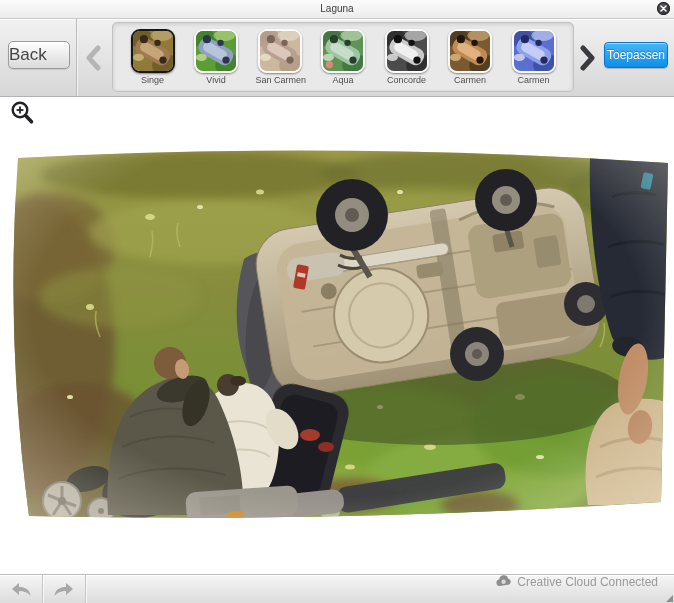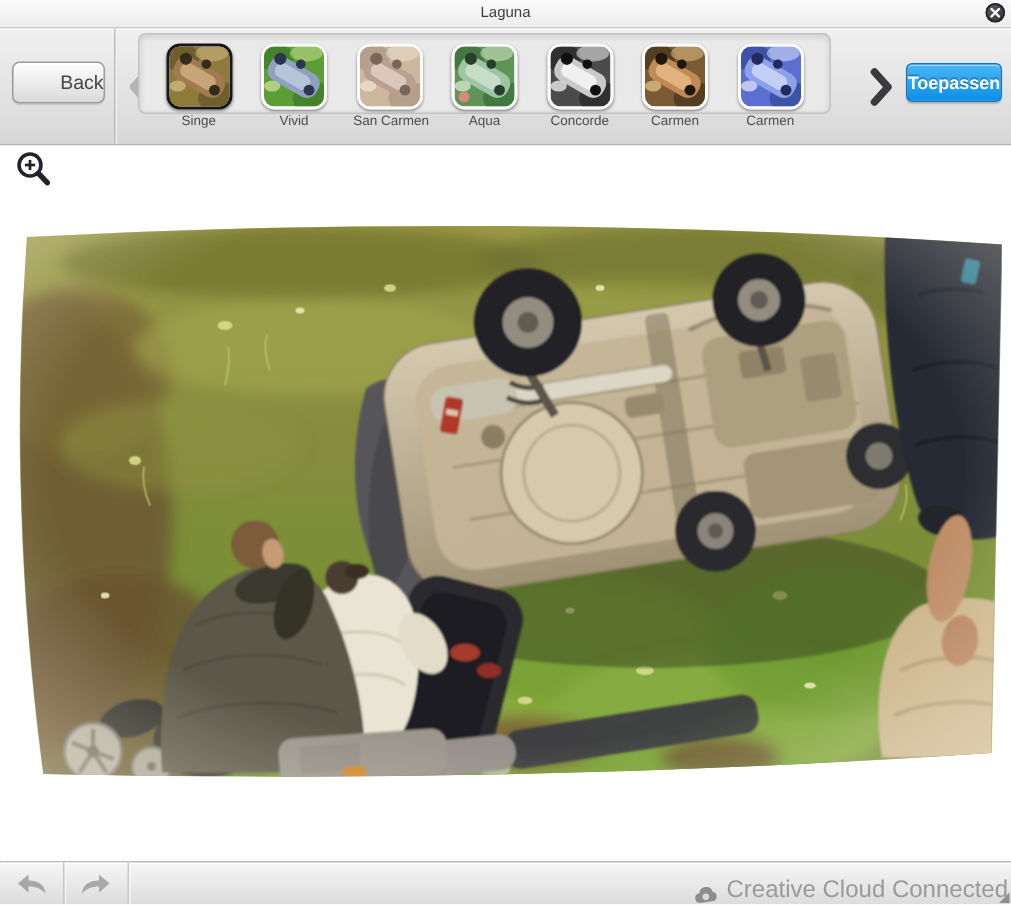--- a/index.html
+++ b/index.html
@@ -14,58 +14,58 @@
   .close-btn{position:absolute;right:4px;top:2px;width:13px;height:13px;border-radius:50%;
     background:radial-gradient(circle at 35% 30%, #55555c, #2c2c31);box-shadow:0 0 0 1px #1f1f23 inset;cursor:default;}
   .close-btn svg{position:absolute;left:3px;top:3px;}
 
   
   .toolbar{position:absolute;top:19px;left:0;right:0;height:77px;
     background:linear-gradient(#f1f1f1,#d7d7d7);border-bottom:1px solid #b2b2b2;
     box-shadow:inset 0 1px 0 rgba(255,255,255,.8);}
   .back-btn{position:absolute;left:8px;top:22px;width:60px;height:26px;border-radius:5px;
     border:1px solid #9b9b9b;background:linear-gradient(#fefefe,#dadada);
-    font-size:13px;color:#454545;text-align:right;line-height:26px;
+    font-size:17px;color:#454545;text-align:left;line-height:26px;
     box-shadow:inset 0 1px 0 rgba(255,255,255,.9),0 1px 1px rgba(0,0,0,.12);}
   .toolbar-divider{position:absolute;left:76px;top:0;bottom:0;width:1px;background:#bdbdbd;
     box-shadow:1px 0 0 #f2f2f2;}
   .chev{position:absolute;top:26px;width:20px;height:26px;}
   .chev-left{left:84px;}
   .chev-right{left:577px;}
-  .filter-panel{position:absolute;left:92px;top:3px;width:462px;height:54px;
+  .filter-panel{position:absolute;left:112px;top:3px;width:462px;height:70px;
     background:#e9e9e9;border:1px solid #c2c2c2;border-radius:5px;
     box-shadow:inset 0 1px 4px rgba(0,0,0,.14);
     display:flex;justify-content:space-evenly;align-items:flex-start;padding-top:6px;box-sizing:border-box;}
   .thumb{width:48px;text-align:center;}
   .thumb-img{width:40px;height:40px;margin:0 auto;border-radius:9px;overflow:hidden;
     border:2px solid #fafafa;box-shadow:0 1px 2px rgba(0,0,0,.45);}
   .thumb-img.selected{border-color:#17171a;}
   .thumb-img svg{display:block;}
   .thumb-label{font-size:9px;color:#4e4e4e;margin-top:2px;white-space:nowrap;}
   .apply-btn{position:absolute;left:604px;top:23px;width:62px;height:24px;border-radius:4px;
     background:linear-gradient(#49b6f6,#0e8ee7);border:1px solid #0b74c4;color:#fff;
-    font-size:12px;font-weight:bold;text-align:center;line-height:24px;
+    font-size:12px;font-weight:normal;text-align:center;line-height:24px;
     box-shadow:inset 0 1px 0 rgba(255,255,255,.5),0 1px 1px rgba(0,0,0,.2);
     text-shadow:0 -1px 0 rgba(0,0,0,.25);}
 
   
   .content{position:absolute;top:97px;left:0;right:0;bottom:28px;background:#fff;}
   .zoom-btn{position:absolute;left:10px;top:3px;width:26px;height:28px;}
   .photo-svg{position:absolute;left:0;top:0;width:674px;height:478px;}
 
   
   .statusbar{position:absolute;bottom:0;left:0;right:0;height:28px;
     background:linear-gradient(#f6f6f6,#dcdcdc);border-top:1px solid #bcbcbc;
     box-shadow:inset 0 1px 0 rgba(255,255,255,.85);}
   .hist-btn{position:absolute;top:0;width:42px;height:28px;border-right:1px solid #c6c6c6;
     box-shadow:1px 0 0 rgba(255,255,255,.7);display:flex;align-items:center;justify-content:center;}
   .undo-btn{left:0;}
   .redo-btn{left:43px;}
-  .status{position:absolute;right:2px;top:0;height:28px;display:flex;align-items:flex-end;gap:5px;
-    color:#9a9a9a;font-size:16px;}
+  .status{position:absolute;right:16px;top:0;height:28px;display:flex;align-items:flex-start;gap:5px;
+    color:#9a9a9a;font-size:12px;}
   .resize-corner{position:absolute;right:1px;bottom:1px;width:0;height:0;
     border-left:7px solid transparent;border-bottom:7px solid #8f8f8f;}
 </style>
 </head>
 <body>
 
 <div class="app">
 
   <div class="titlebar">
     <div class="title">Laguna</div>

